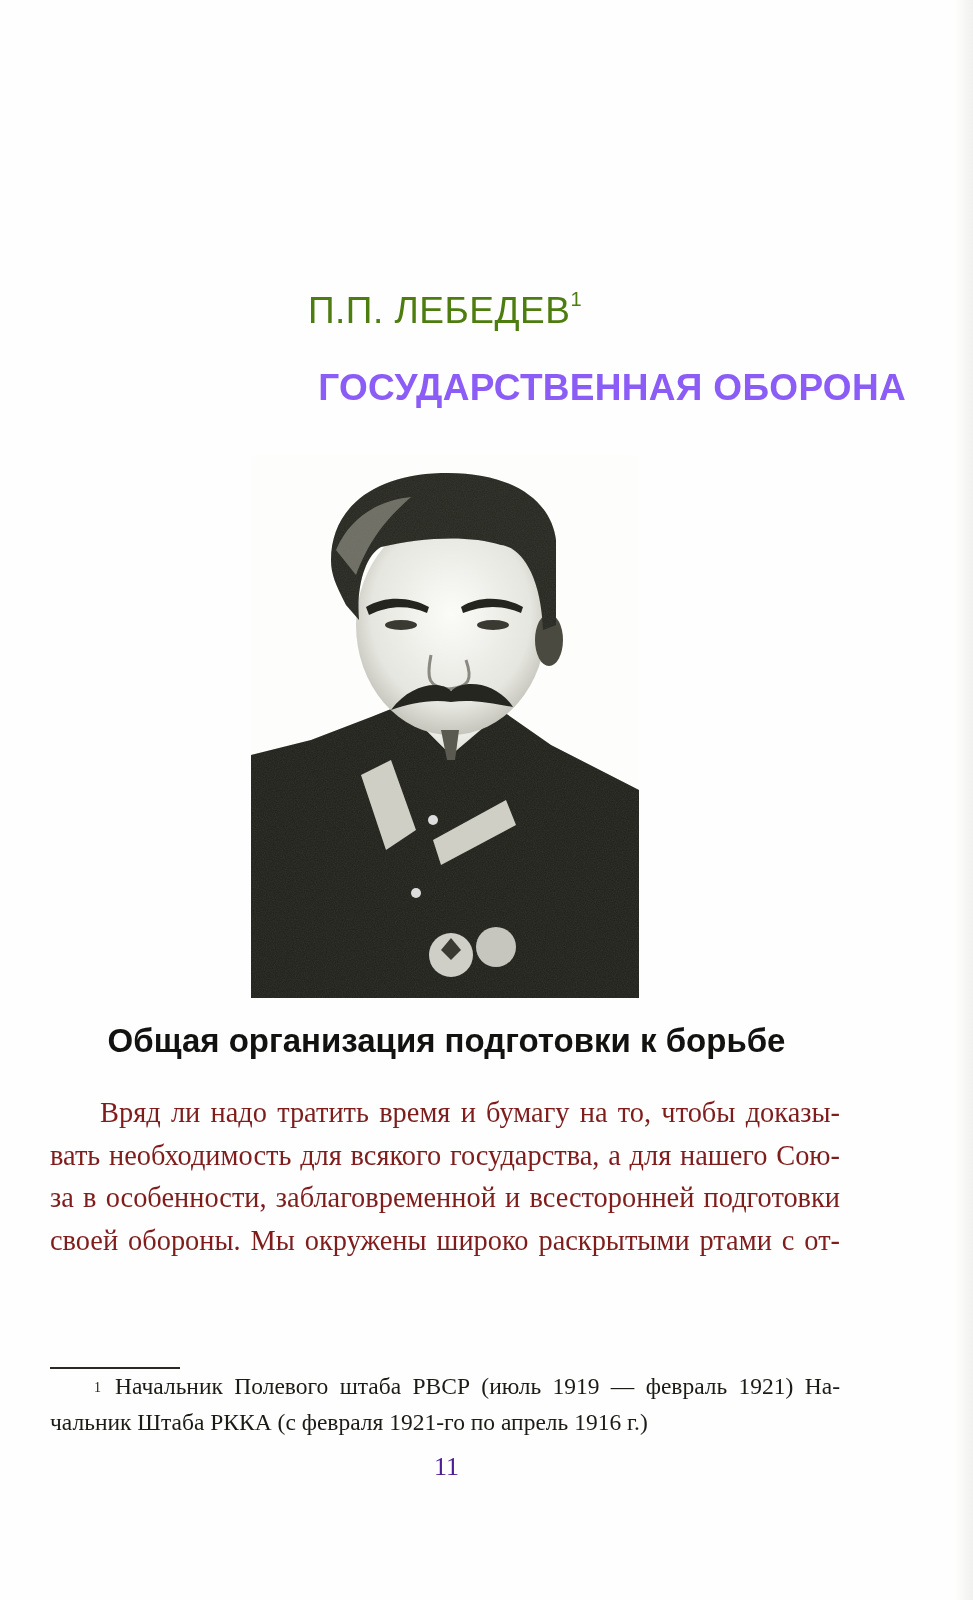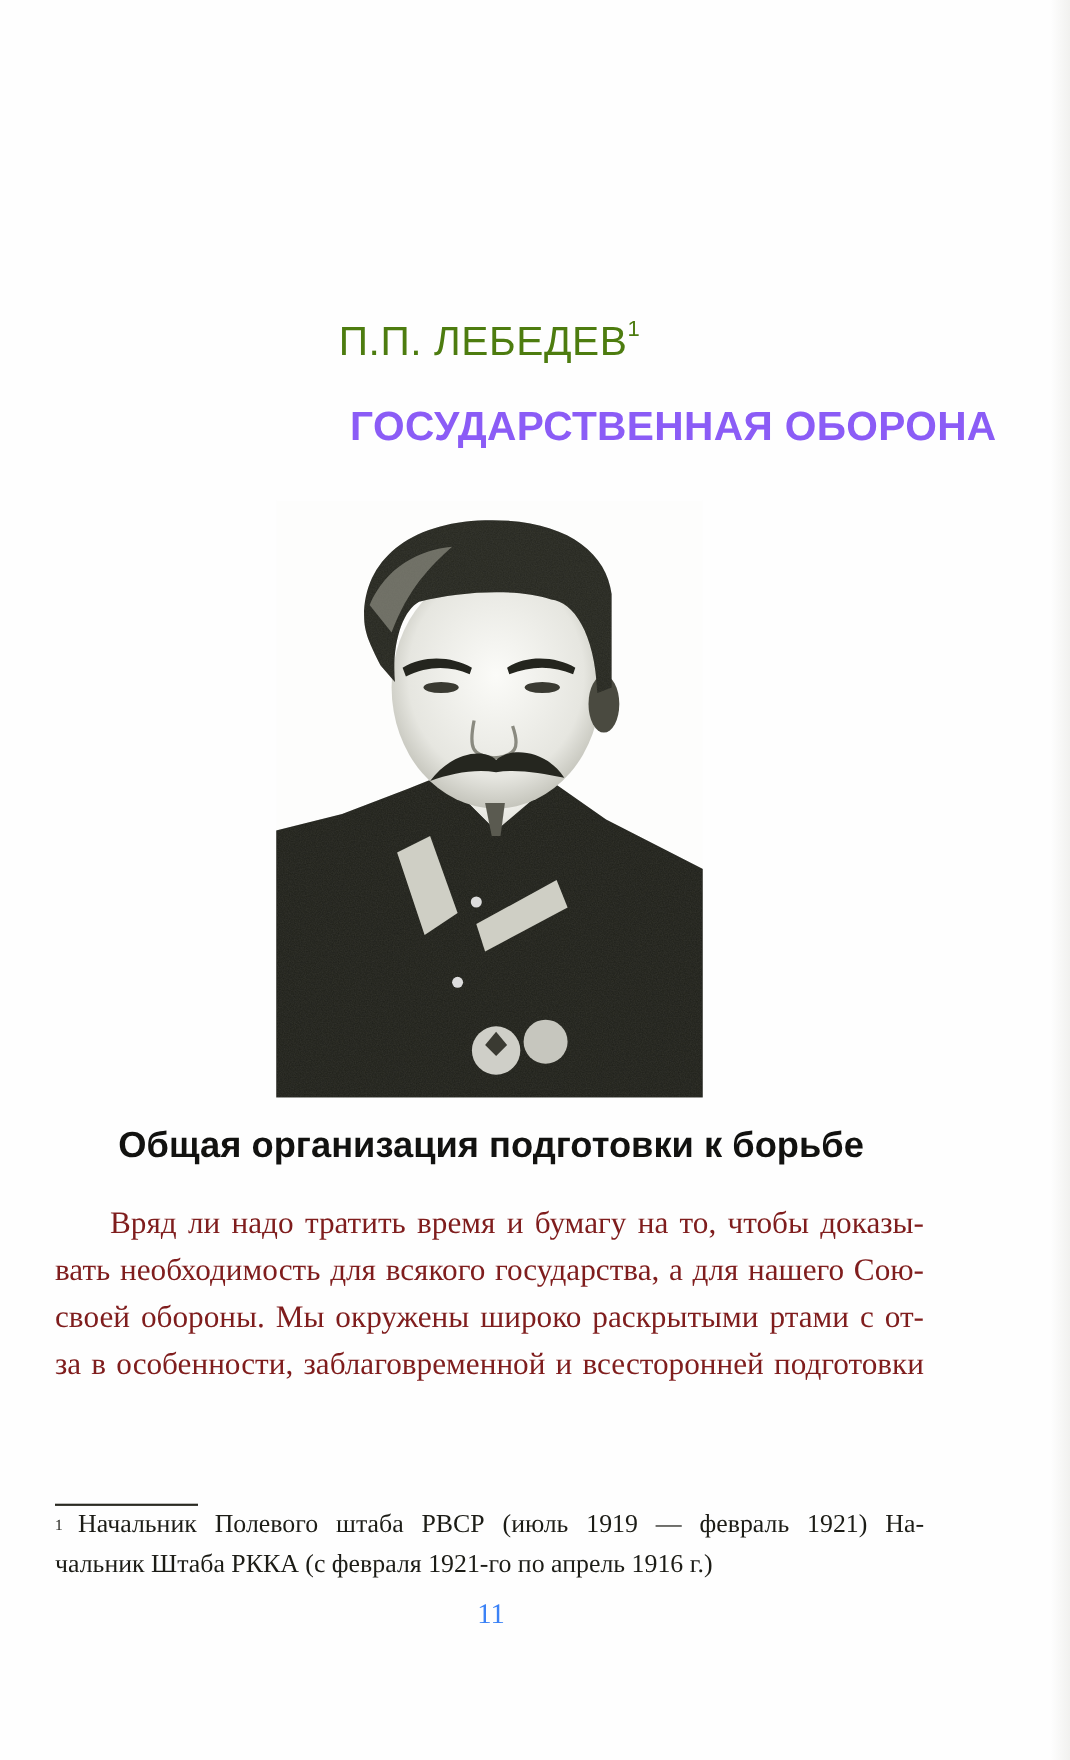--- a/index.html
+++ b/index.html
@@ -10,23 +10,23 @@
   .title { position:absolute; top:367px; left:16px; width:890px; text-align:right; font-family:"Liberation Sans", sans-serif; font-weight:bold; font-size:37px; color:#8b5cf6; letter-spacing:0.3px; }
   .photo { position:absolute; left:251px; top:455px; width:388px; height:543px; background:#fdfdfd; overflow:hidden; }
   .photo svg { display:block; }
   .subtitle { position:absolute; top:1022px; left:0; width:893px; text-align:center; font-family:"Liberation Sans", sans-serif; font-weight:bold; font-size:33px; color:#121210; }
   .body-text { position:absolute; top:1092px; left:50px; width:790px; font-size:28.4px; line-height:42.5px; text-align:justify; color:#7f1d1d; }
   .body-text .line { display:block; white-space:nowrap; text-align-last:justify; text-align:justify; }
   .body-text .indent { padding-left:50px; }
   .rule { position:absolute; top:1367px; left:50px; width:130px; height:2px; background:#2a2a22; }
   .footnote { position:absolute; top:1368px; left:50px; width:790px; font-size:23.5px; line-height:36px; color:#1c1c16; }
   .footnote .line { display:block; white-space:nowrap; }
-  .footnote .j { text-align:justify; text-align-last:justify; }
+  .footnote .j { text-align:justify; text-align-last:justify;margin-left:44px; }
   .footnote sup { font-size:14px; vertical-align:top; position:relative; top:2px; margin-right:14px; }
-  .page-num { position:absolute; top:1452px; left:0; width:893px; text-align:center; font-size:26px; color:#3b82f6; }
+  .page-num { position:absolute; top:1452px; left:0; width:893px; text-align:center; font-size:26px; color:#4c1d95; }
 </style>
 </head>
 <body>
 
 <div class="edge"></div>
 
 <div class="author"><span>П.П. ЛЕБЕДЕВ</span><sup>1</sup></div>
 
 <div class="title">ГОСУДАРСТВЕННАЯ ОБОРОНА</div>
 
@@ -80,22 +80,22 @@
     <circle cx="245" cy="492" r="20" fill="#c6c6be"></circle>
     <path d="M190 495 l10 -12 l10 12 l-10 10 z" fill="#3a3a32"></path>
   </svg>
 </div>
 
 <div class="subtitle">Общая организация подготовки к борьбе</div>
 
 <div class="body-text">
   <span class="line indent">Вряд ли надо тратить время и бумагу на то, чтобы доказы-</span>
   <span class="line">вать необходимость для всякого государства, а для нашего Сою-</span>
+  <span class="line">за в особенности, заблаговременной и всесторонней подготовки</span>
   <span class="line">своей обороны. Мы окружены широко раскрытыми ртами с от-</span>
-  <span class="line">за в особенности, заблаговременной и всесторонней подготовки</span>
 </div>
 
 <div class="rule"></div>
 
 <div class="footnote">
   <span class="line j"><sup>1</sup><span>Начальник Полевого штаба РВСР (июль 1919 —  февраль 1921) На-</span></span>
   <span class="line">чальник Штаба РККА (с февраля 1921-го по апрель 1916 г.)</span>
 </div>
 
 <div class="page-num">11</div>

